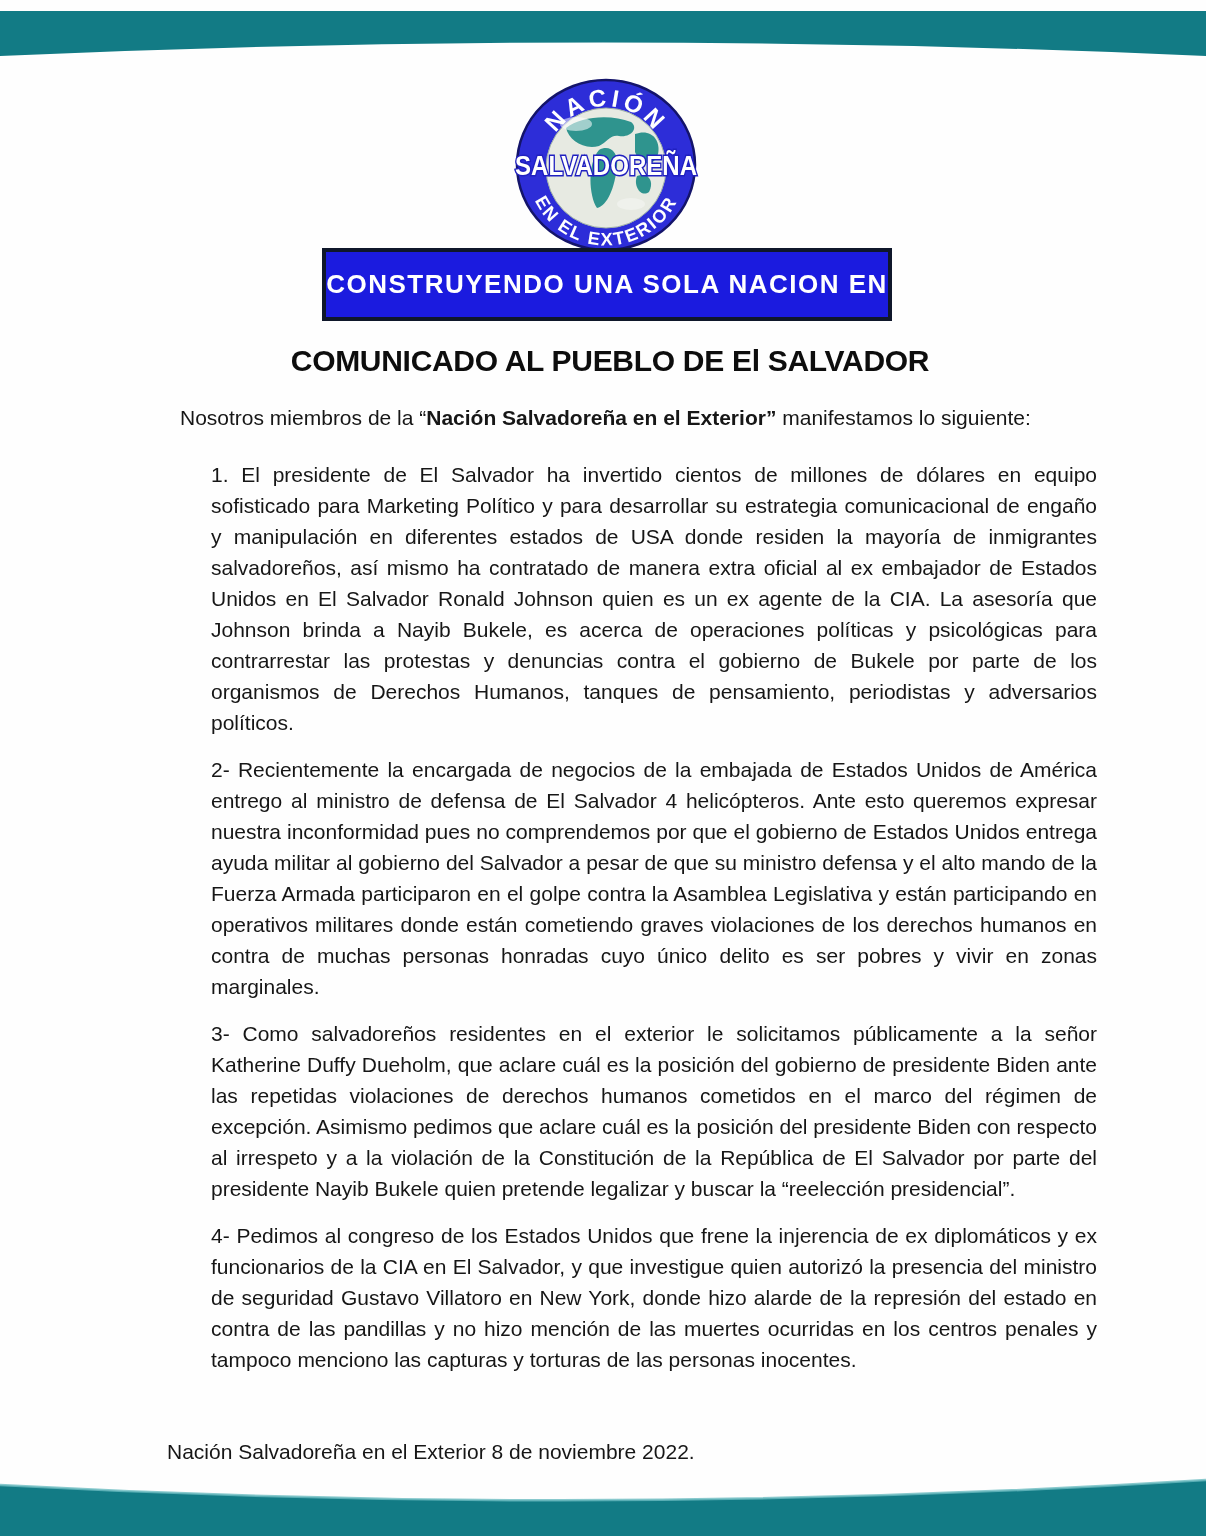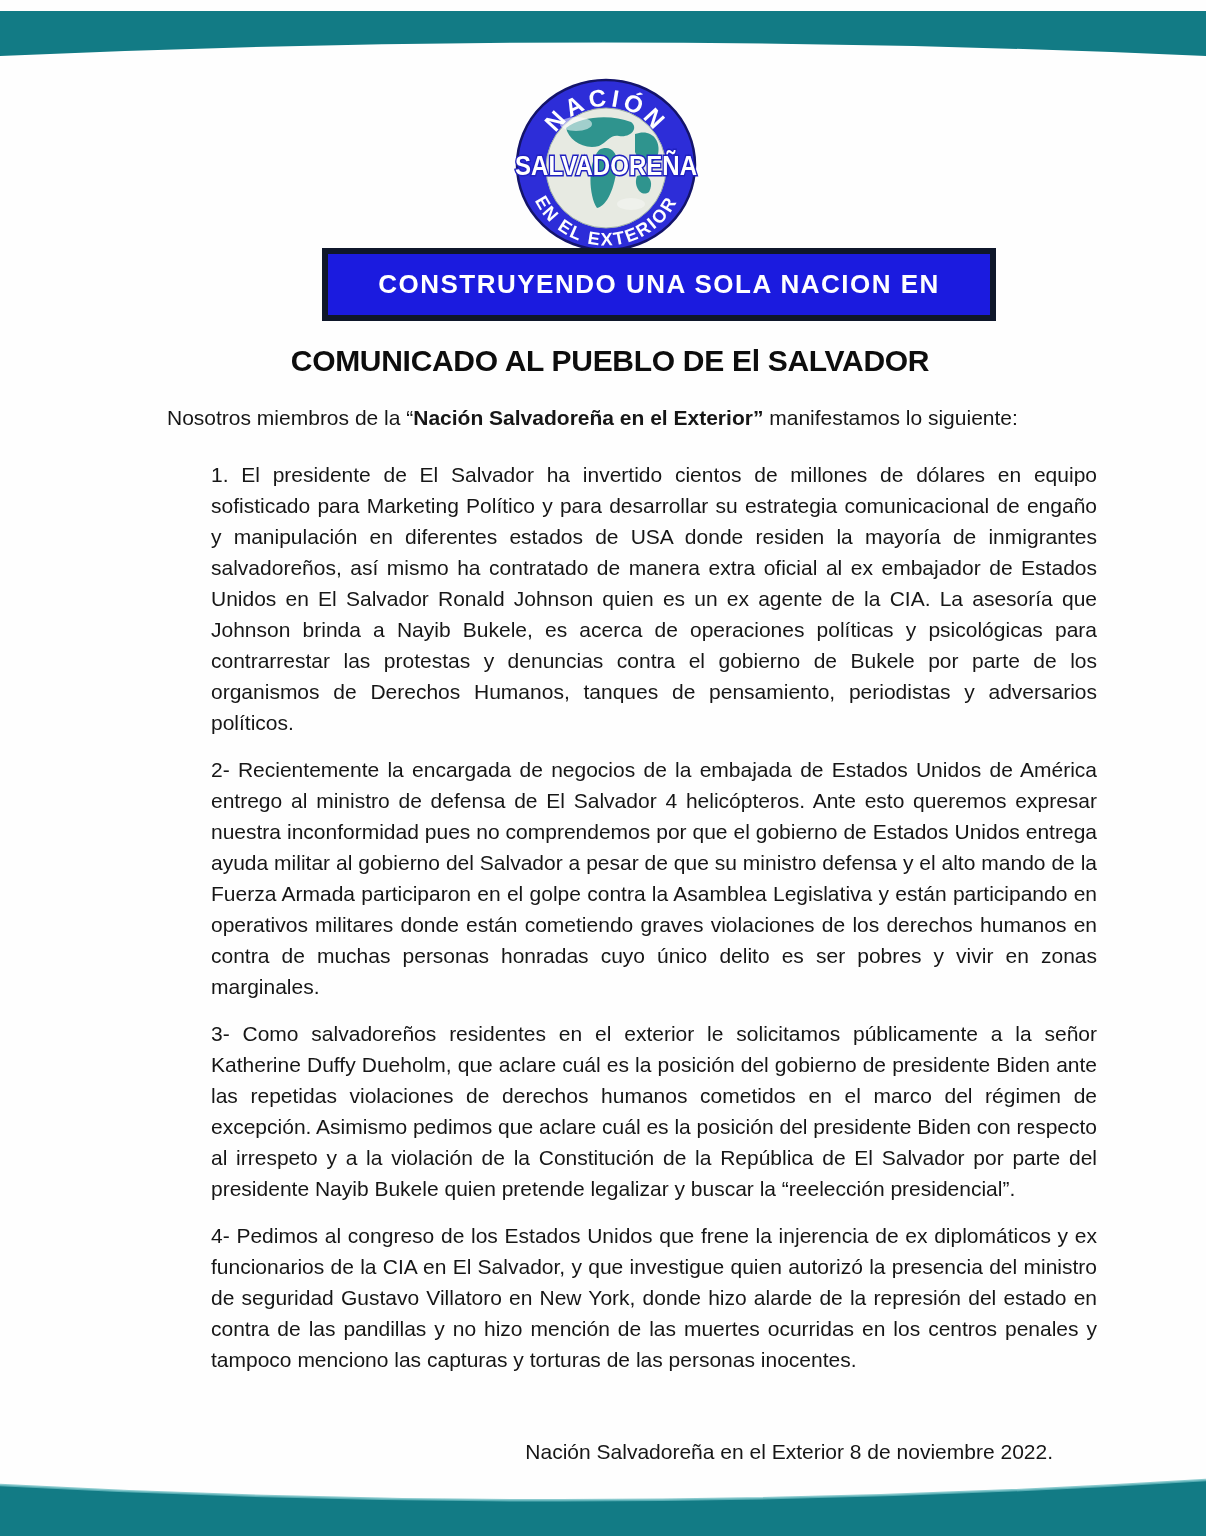--- a/index.html
+++ b/index.html
@@ -9,46 +9,46 @@
     background:#fefefe;
     overflow:hidden;
     font-family:"Liberation Sans", sans-serif;
     color:#161616;
   }
   .band-svg{position:absolute;left:0;display:block;}
   #top-band{top:0;}
   #bottom-band{top:1460px;}
   .logo-svg{position:absolute;left:511px;top:76px;}
   .banner{
-    position:absolute;left:322px;top:248px;width:674px;height:73px;
-    background:#1b1bdf;border:6px solid #0f172a;box-sizing:border-box;
+    position:absolute;left:322px;top:248px;width:570px;height:73px;
+    background:#1b1bdf;border:4px solid #0f172a;box-sizing:border-box;
     display:flex;flex-direction:column;align-items:center;justify-content:center;
     color:#ffffff;font-weight:bold;font-size:26px;line-height:33px;
     letter-spacing:1.5px;text-align:center;
   }
   .doc-title{
     position:absolute;left:160px;top:342px;width:900px;margin:0;
     text-align:center;font-size:30px;line-height:38px;font-weight:bold;color:#0d0d0d;
     letter-spacing:-0.3px;
   }
   .intro{
-    position:absolute;left:167px;top:402px;width:886px;margin:0;
+    position:absolute;left:180px;top:402px;width:886px;margin:0;
     font-size:21px;line-height:31px;
   }
   .doc-body{
     position:absolute;left:167px;top:459px;width:886px;
     font-size:21px;line-height:31px;margin-left:44px;
   }
   .doc-body p{
     margin:0 0 16px 0;
     text-align:justify;
   }
   .signature{
     position:absolute;left:167px;top:1436px;width:886px;margin:0;
-    font-size:21px;line-height:31px;text-align:right;
+    font-size:21px;line-height:31px;
   }
   .logo-arc-text{fill:#ffffff;font-weight:bold;font-family:"Liberation Sans",sans-serif;}
 </style>
 </head>
 <body>
 
 <div class="page">
 
   <svg id="top-band" class="band-svg" width="1206" height="60" viewBox="0 0 1206 60" aria-hidden="true">
     <path d="M0,11 L1206,11 L1206,56 Q603,29 0,56 Z" fill="#127b85"></path>

